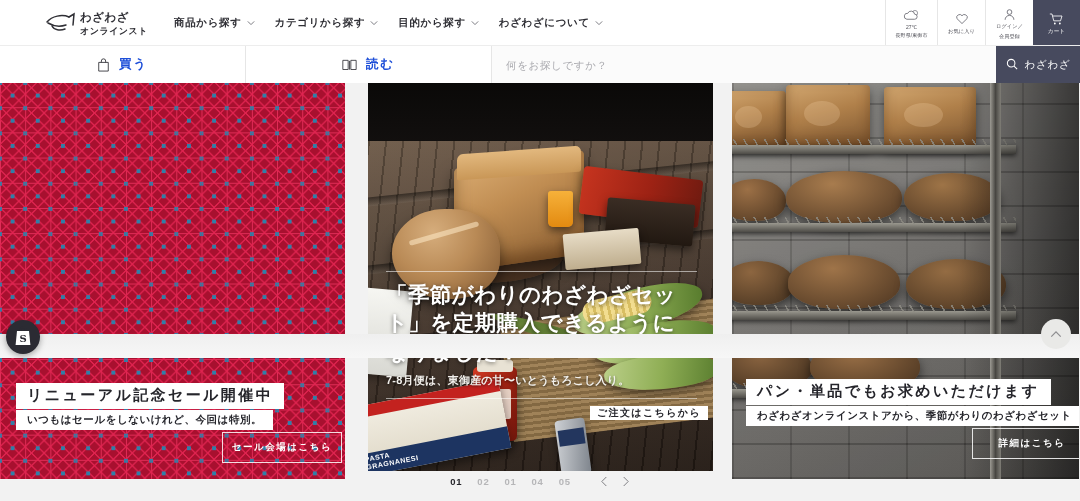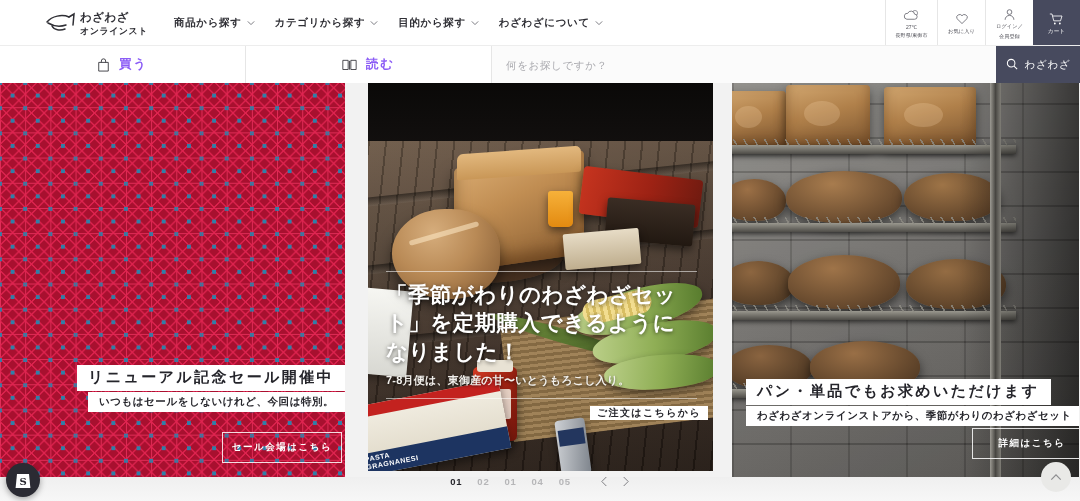--- a/index.html
+++ b/index.html
@@ -1,21 +1,21 @@
 <!DOCTYPE html>
 <html><head>
 <meta charset="utf-8">
 <style>
   * { margin:0; padding:0; box-sizing:border-box; }
   html, body {
     width:1080px; height:501px; overflow:hidden;
     font-family:"Liberation Sans", "DejaVu Sans", sans-serif;
     background:#ffffff; color:#2f2f35;
   }
-  .page { position:relative; width:1080px; height:501px; background:#f2f2f2; }
+  .page { position:relative; width:1080px; height:358px; background:#f2f2f2; }
 
   
   .header {
     position:relative; height:45px; background:#ffffff;
     display:flex; align-items:stretch; z-index:40;
   }
   .logo-wrap {
     display:flex; align-items:center; padding-left:44px; width:160px;
     cursor:pointer;
   }
@@ -48,21 +48,21 @@
   .hr-temp { font-size:5px; color:#4a4a52; line-height:1.3; }
 
   
   .subnav {
     position:relative; height:38px; display:flex; align-items:stretch;
     background:#ffffff; border-top:1px solid #ededed; z-index:30;
   }
   .subnav-tab {
     width:246px; display:flex; align-items:center; justify-content:center;
     gap:9px; cursor:pointer; border-right:1px solid #e6e6e6;
-    font-size:12.5px; letter-spacing:.14em; color:#8b5cf6; font-weight:600;
+    font-size:12.5px; letter-spacing:.14em; color:#1d4ed8; font-weight:600;
   }
   .subnav-tab .ic { display:flex; align-items:center; }
   .search-area { flex:1; display:flex; align-items:stretch; background:#b91c1c; }
   .search-input {
     flex:1; border:none; outline:none; background:#fbfbfb;
     padding-left:14px; font-size:10.5px; color:#55555c; letter-spacing:.06em;
     font-family:"Liberation Sans", sans-serif;
   }
   .search-input::placeholder { color:#a9a9ae; }
   .search-btn {
@@ -469,21 +469,21 @@
       </button>
     </div>
   </div>
 
   <div class="carousel">
     <div class="slides">
 
       <div class="slide s1">
         <div class="pattern-bg"></div>
 
-        <div class="cap-block" style="left:16px; top:282px;text-align:right;">
+        <div class="cap-block" style="left:16px; top:300px;">
           <div class="cap-white">
             <div class="cap-title-w">リニューアル記念セール開催中</div>
           </div>
           <div class="cap-white" style="margin-top:1px;">
             <div class="cap-sub-w">いつもはセールをしないけれど、今回は特別。</div>
           </div>
         </div>
 
         <div class="ghost-btn" style="left:222px; width:120px; top:349px;">
           <span>セール会場はこちら</span>

